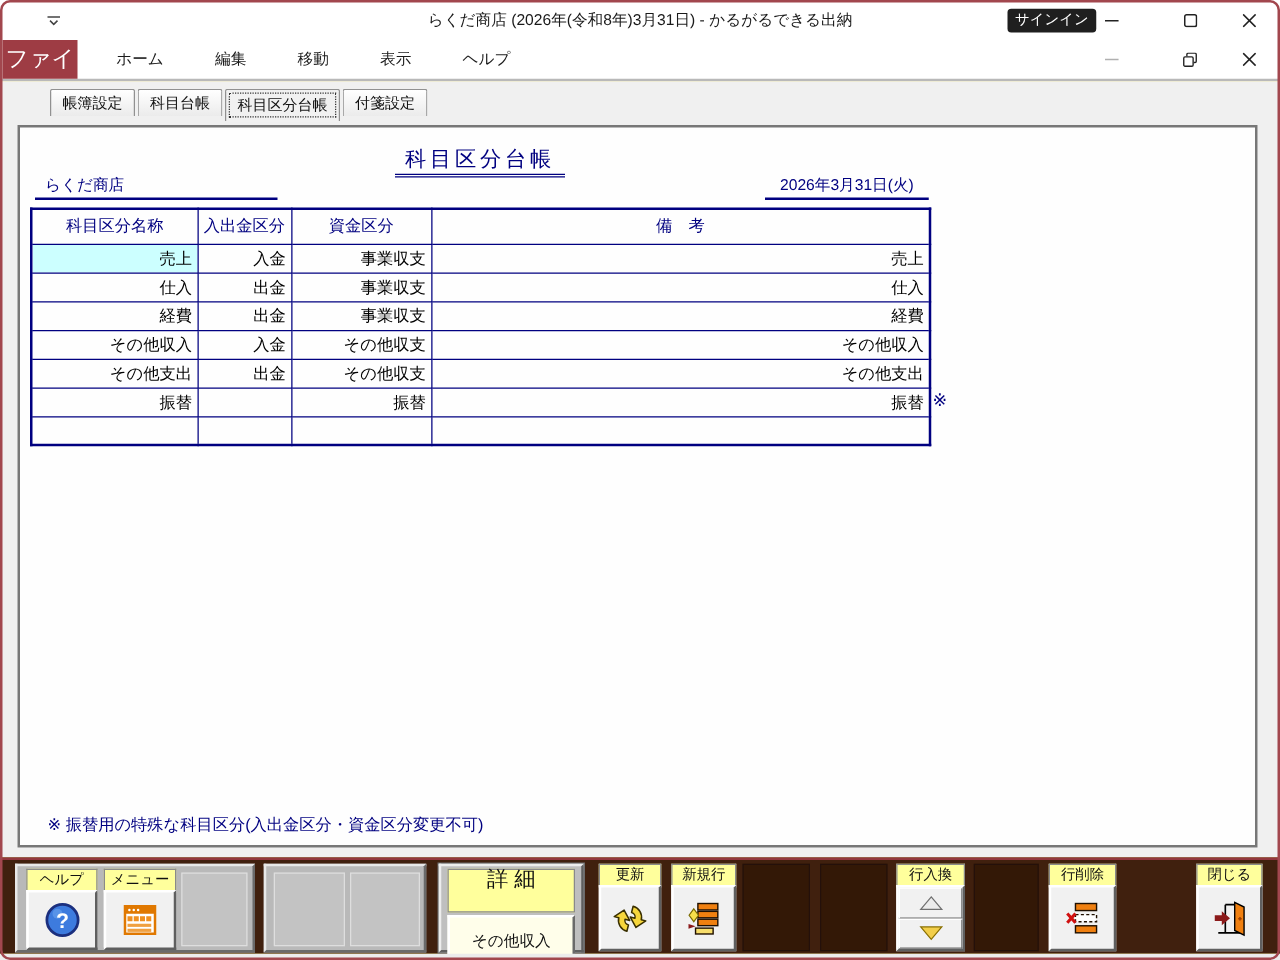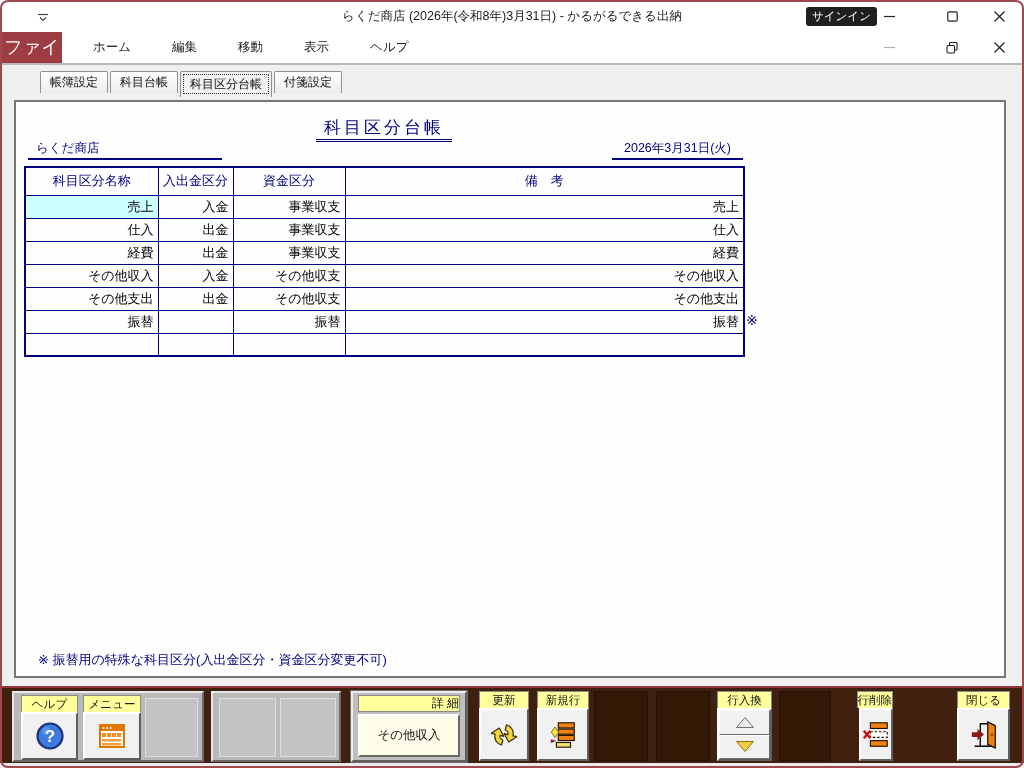--- a/index.html
+++ b/index.html
@@ -52,21 +52,21 @@
 
   .tpanel { position:absolute; top:3px; height:71px; background:#b9b9b9; border:2px solid; border-color:#e8e8e8 #6a6a6a #6a6a6a #e8e8e8; }
   .slot { position:absolute; top:5px; height:59px; background:#c3c3c3; border:1px solid #dedede; }
   .darkslot { position:absolute; top:3px; height:70px; background:#331806; border:1px solid #24100a; }
 
   .tbtn { position:absolute; display:flex; flex-direction:column; cursor:pointer; }
   .tbtn .lbl { height:17px; background:#ffff9c; border:1px solid #8a8a8a; border-bottom:none; font-size:11.5px; line-height:16px; text-align:center; color:#111; white-space:nowrap; overflow:hidden; }
   .tbtn .bod { flex:1; background:#f1f1f1; border:2px solid; border-color:#ffffff #5f5f5f #5f5f5f #ffffff; display:flex; align-items:center; justify-content:center; }
 
   .detailpanel { position:absolute; left:351px; top:3px; width:116px; height:71px; background:#bfbfbf; border:2px solid; border-color:#ededed #5f5f5f #5f5f5f #ededed; box-shadow:0 0 0 1px #6c6c6c; padding:2px 5px; cursor:pointer; }
-  .detailpanel .dlbl { height:17px; background:#ffff9c; border:1px solid #8a8a8a; font-size:12px; line-height:15px; text-align:right; color:#111; }
+  .detailpanel .dlbl { height:35px; background:#ffff9c; border:1px solid #8a8a8a; font-size:17px; line-height:15px; text-align:center; color:#111; }
   .detailpanel .dbtn { margin-top:2px; height:43px; background:#fffeea; border:2px solid; border-color:#ffffff #6a6a6a #6a6a6a #ffffff; font-size:12.5px; color:#111; text-align:center; line-height:39px; }
 
   .swapbod { flex:1; background:#f1f1f1; border:2px solid; border-color:#ffffff #5f5f5f #5f5f5f #ffffff; display:flex; flex-direction:column; }
   .swaphalf { flex:1; background:#f1f1f1; border:1px solid; border-color:#ffffff #6a6a6a #6a6a6a #ffffff; display:flex; align-items:center; justify-content:center; cursor:pointer; }
 </style>
 </head>
 <body>
 
 <div class="window">
 
@@ -286,21 +286,21 @@
         <div class="swaphalf">
             <svg width="22" height="13" viewBox="0 0 28 17">
               <polygon points="3,2 25,2 14,15" fill="#f2ce4a" stroke="#8a7000" stroke-width="1.3"></polygon>
             </svg>
           </div>
       </div>
     </div>
 
     <div class="darkslot" style="left:779px;width:52px;"></div>
 
-    <div class="tbtn" style="left:839px;top:3px;width:54px;height:70px;align-items:flex-end;">
+    <div class="tbtn" style="left:839px;top:3px;width:54px;height:70px;">
       <div class="lbl">行削除</div>
       <div class="bod">
           <svg width="30" height="30" viewBox="0 0 32 32">
             <rect x="10" y="3" width="18" height="6" fill="#f08010" stroke="#201000" stroke-width="1.2"></rect>
             <rect x="10" y="12.5" width="18" height="6" fill="#ffffff" stroke="#201000" stroke-width="1.2" stroke-dasharray="2.6 2"></rect>
             <rect x="10" y="22" width="18" height="6" fill="#f08010" stroke="#201000" stroke-width="1.2"></rect>
             <path d="M3 11.5 L10 19.5 M10 11.5 L3 19.5" stroke="#d01010" stroke-width="2.6"></path>
           </svg>
         </div>
     </div>

